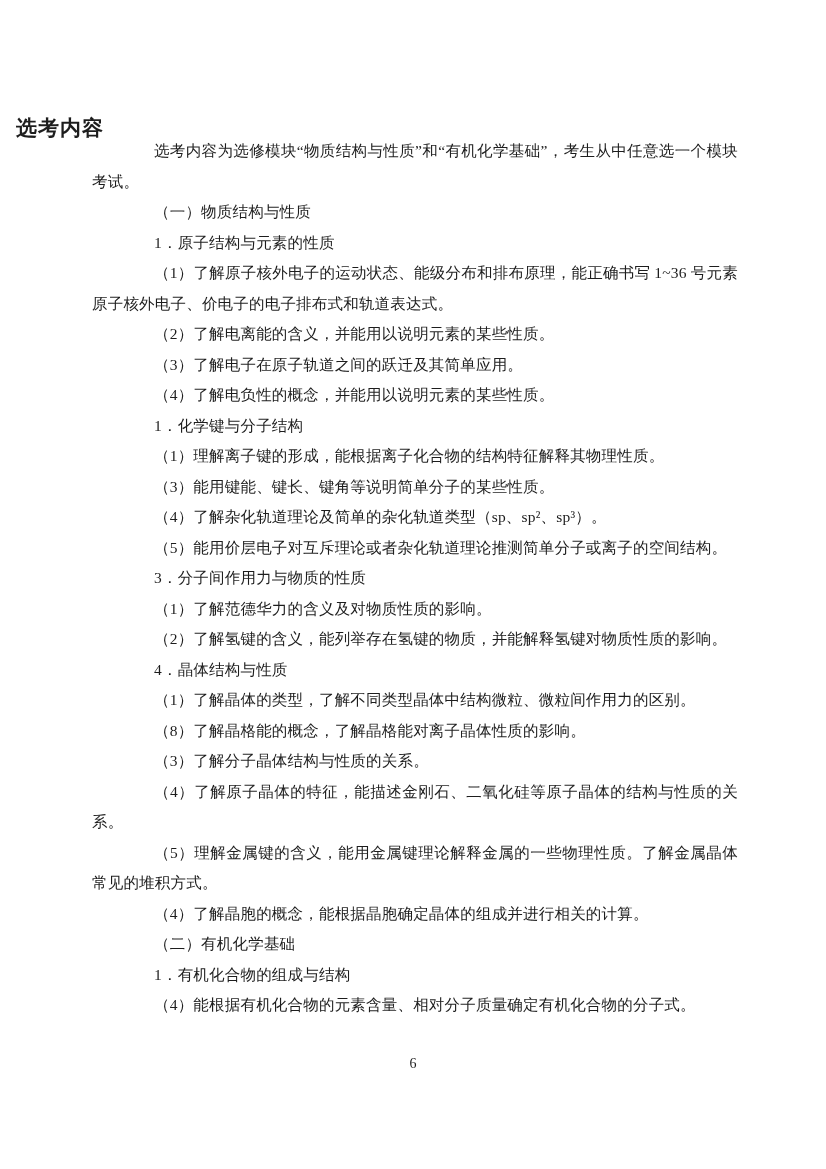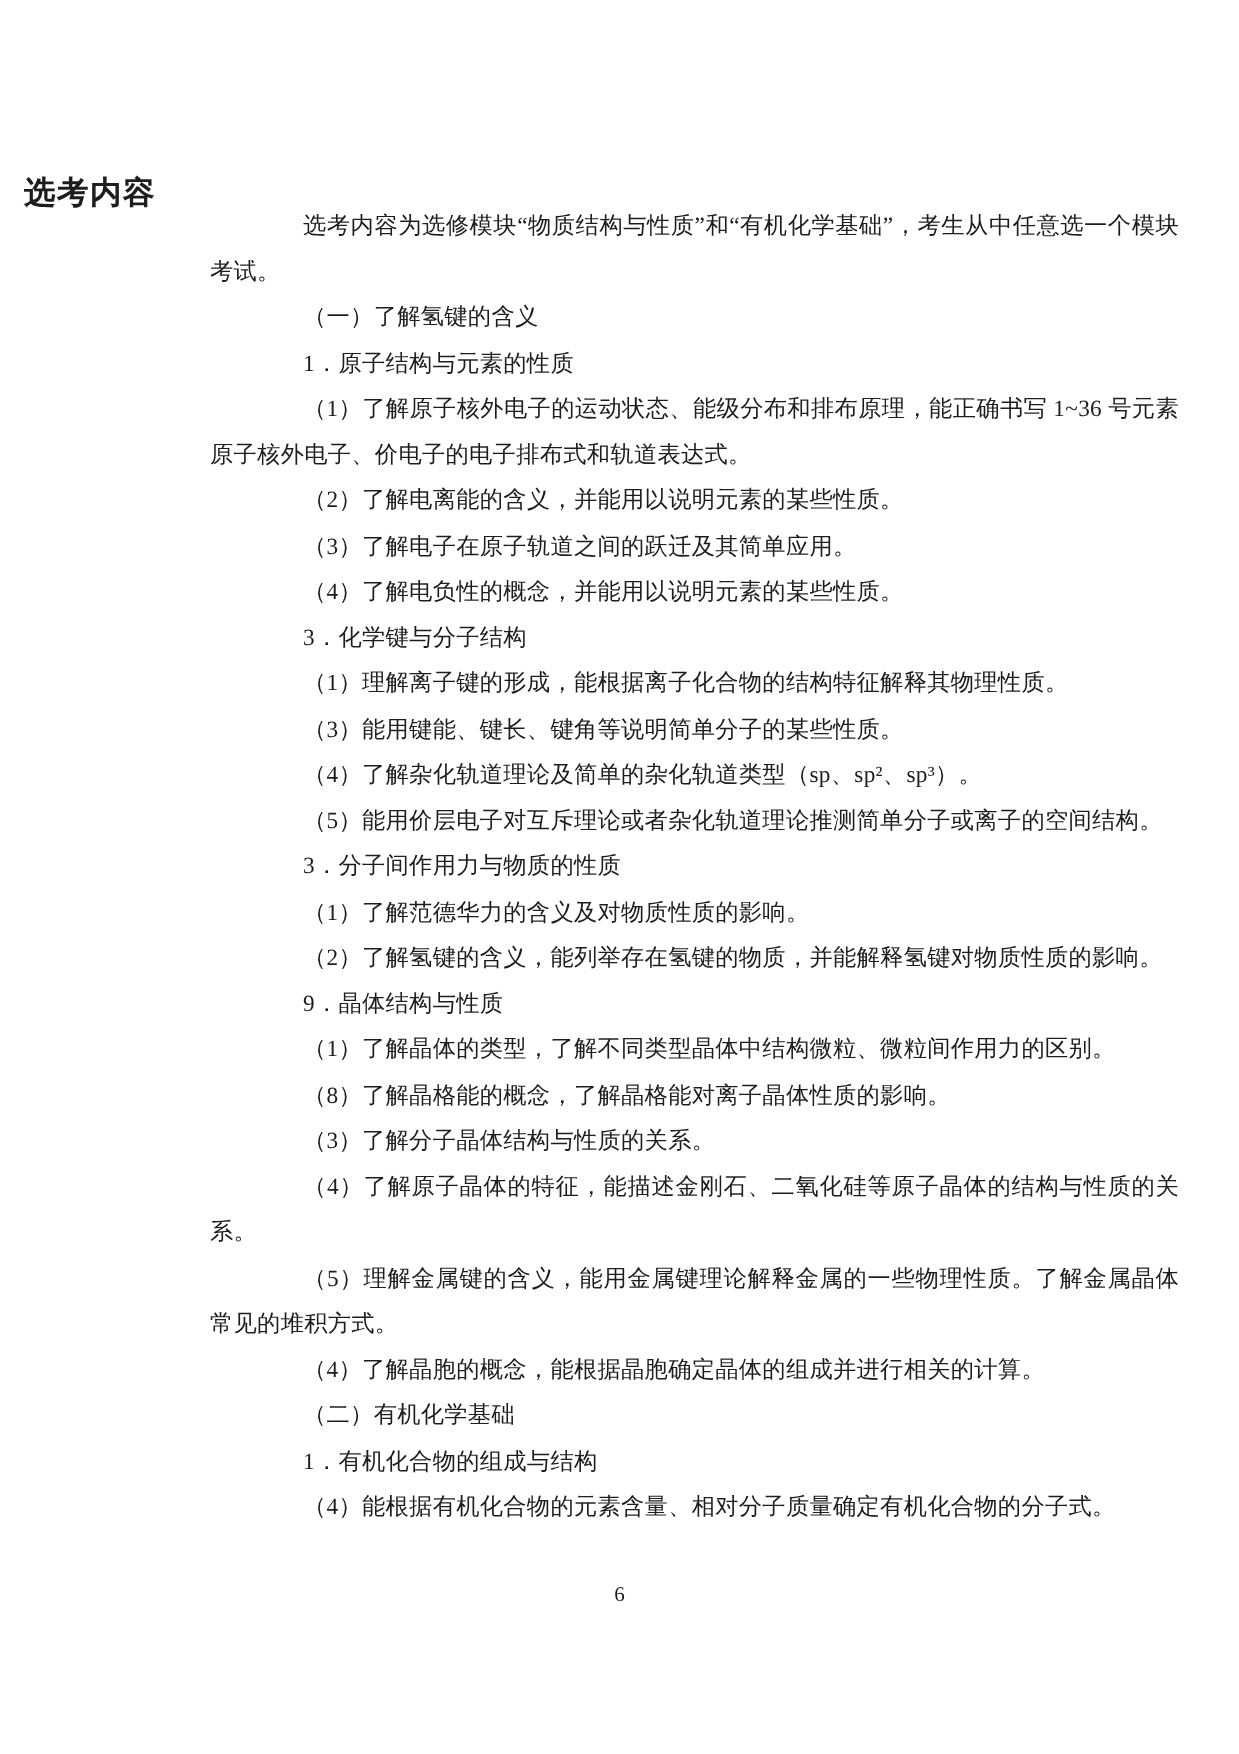--- a/index.html
+++ b/index.html
@@ -26,21 +26,20 @@
     font-size: 21px;
     line-height: 26px;
     font-weight: bold;
     letter-spacing: 1px;
   }
   .content {
     position: absolute;
     top: 136px;
     left: 92px;
     width: 646px;
-    margin-left: 48px;
   }
   .para {
     margin: 0;
     font-size: 15.5px;
     line-height: 30.5px;
     text-indent: 62px;
     text-align: justify;
     letter-spacing: 0.2px;
     word-break: break-all;
   }
@@ -57,35 +56,35 @@
 </style>
 </head>
 <body>
 
 <div class="page">
 
   <h1 class="doc-title">选考内容</h1>
 
   <div class="content">
     <p class="para">选考内容为选修模块“物质结构与性质”和“有机化学基础”，考生从中任意选一个模块考试。</p>
-    <p class="para">（一）了解氢键的含义</p>
+    <p class="para">（一）物质结构与性质</p>
     <p class="para">1．原子结构与元素的性质</p>
     <p class="para">（1）了解原子核外电子的运动状态、能级分布和排布原理，能正确书写 1~36 号元素原子核外电子、价电子的电子排布式和轨道表达式。</p>
     <p class="para">（2）了解电离能的含义，并能用以说明元素的某些性质。</p>
     <p class="para">（3）了解电子在原子轨道之间的跃迁及其简单应用。</p>
     <p class="para">（4）了解电负性的概念，并能用以说明元素的某些性质。</p>
-    <p class="para">3．化学键与分子结构</p>
+    <p class="para">1．化学键与分子结构</p>
     <p class="para">（1）理解离子键的形成，能根据离子化合物的结构特征解释其物理性质。</p>
     <p class="para">（3）能用键能、键长、键角等说明简单分子的某些性质。</p>
     <p class="para">（4）了解杂化轨道理论及简单的杂化轨道类型（sp、sp²、sp³）。</p>
     <p class="para">（5）能用价层电子对互斥理论或者杂化轨道理论推测简单分子或离子的空间结构。</p>
     <p class="para">3．分子间作用力与物质的性质</p>
     <p class="para">（1）了解范德华力的含义及对物质性质的影响。</p>
     <p class="para">（2）了解氢键的含义，能列举存在氢键的物质，并能解释氢键对物质性质的影响。</p>
-    <p class="para">9．晶体结构与性质</p>
+    <p class="para">4．晶体结构与性质</p>
     <p class="para">（1）了解晶体的类型，了解不同类型晶体中结构微粒、微粒间作用力的区别。</p>
     <p class="para">（8）了解晶格能的概念，了解晶格能对离子晶体性质的影响。</p>
     <p class="para">（3）了解分子晶体结构与性质的关系。</p>
     <p class="para">（4）了解原子晶体的特征，能描述金刚石、二氧化硅等原子晶体的结构与性质的关系。</p>
     <p class="para">（5）理解金属键的含义，能用金属键理论解释金属的一些物理性质。了解金属晶体常见的堆积方式。</p>
     <p class="para">（4）了解晶胞的概念，能根据晶胞确定晶体的组成并进行相关的计算。</p>
     <p class="para">（二）有机化学基础</p>
     <p class="para">1．有机化合物的组成与结构</p>
     <p class="para">（4）能根据有机化合物的元素含量、相对分子质量确定有机化合物的分子式。</p>
   </div>

